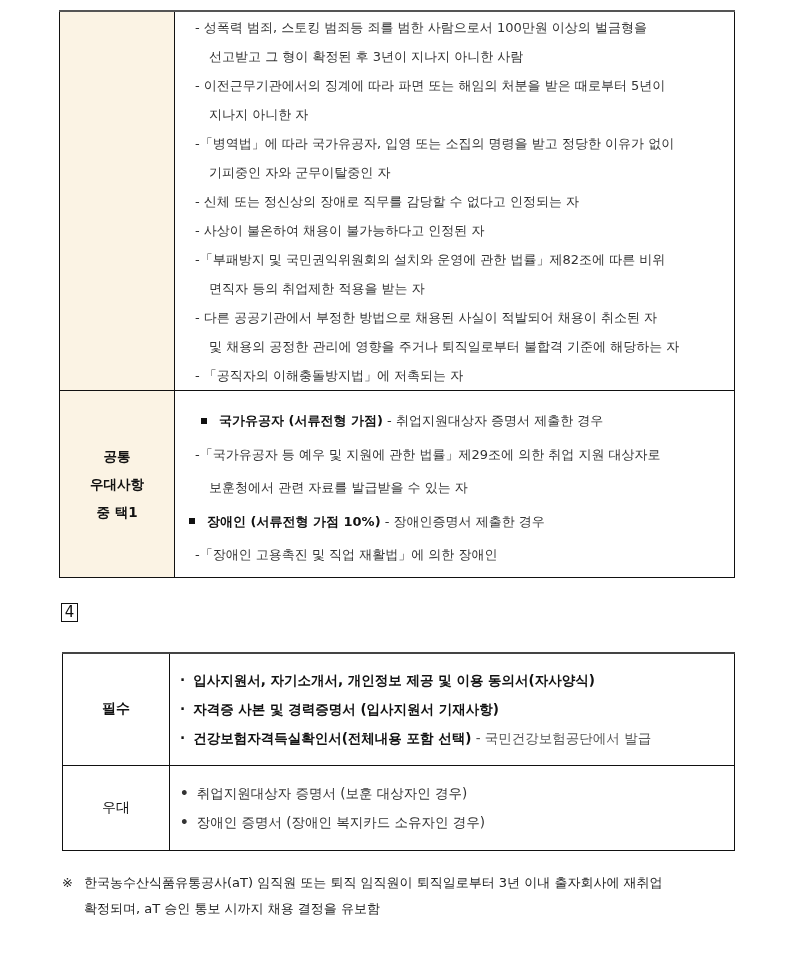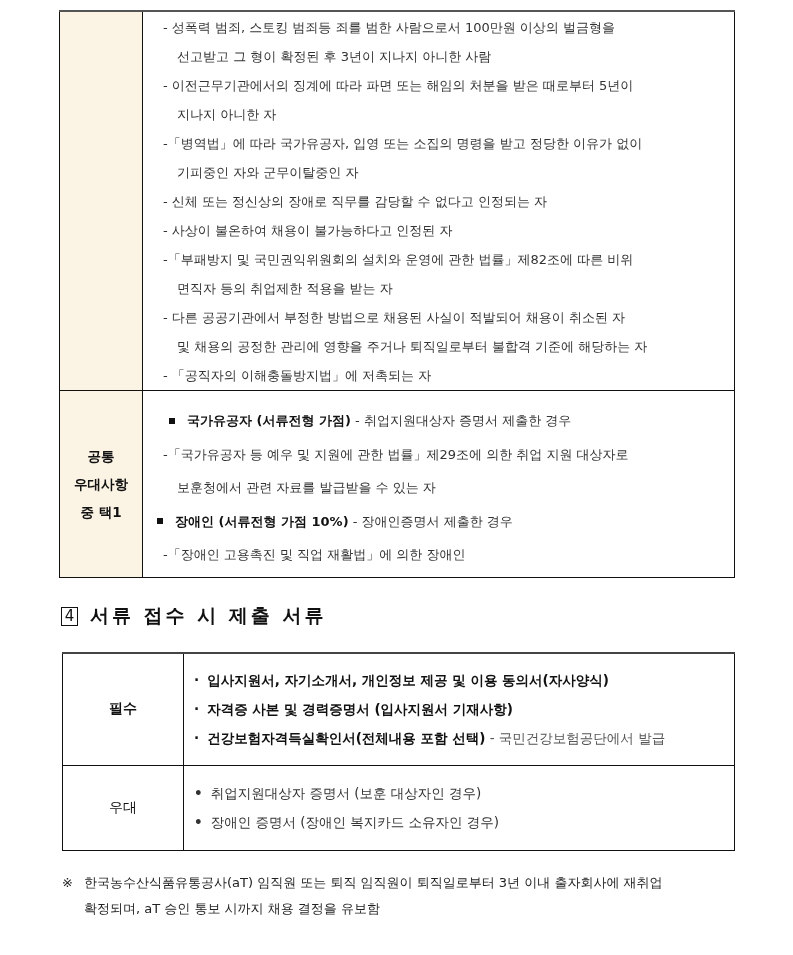--- a/index.html
+++ b/index.html
@@ -4,21 +4,21 @@
 <style>
   html, body { margin: 0; padding: 0; background: #ffffff; }
   body {
     width: 793px; height: 955px; position: relative; overflow: hidden;
     font-family: "DejaVu Sans", sans-serif; color: #222;
   }
   .t1 {
     position: absolute; left: 59px; top: 10px; width: 676px;
     border-collapse: collapse; table-layout: fixed;
   }
-  .t1 td { border: 1.5px solid #111; padding: 0; vertical-align: top; }
+  .t1 td { border: 1.5px solid #111; padding: 16px; vertical-align: top; }
   .t1 td.head {
     width: 82px; background: #fbf3e4; text-align: center; vertical-align: middle;
     font-weight: bold; font-size: 13.5px; line-height: 28px; color: #111;
   }
   .t1 tr.r1 td.head { border-top: 2px solid #555; }
   .t1 tr.r1 td.body { border-top: 2px solid #555; }
   .t1 tr.r1 { height: 376px; }
   .t1 tr.r2 { height: 187px; }
   .body { padding: 0 8px 0 20px !important; }
   .line {
@@ -42,21 +42,21 @@
   .sec-title .num {
     display: inline-block; width: 15px; height: 17px; border: 1.5px solid #111;
     font-size: 15px; line-height: 17px; text-align: center; margin-right: 12px;
     letter-spacing: 0; font-weight: normal;
   }
 
   .t2 {
     position: absolute; left: 62px; top: 652px; width: 673px;
     border-collapse: collapse; table-layout: fixed;
   }
-  .t2 td { border: 1.5px solid #111; padding: 16px; vertical-align: middle; }
+  .t2 td { border: 1.5px solid #111; padding: 9px; vertical-align: middle; }
   .t2 tr.r1 td { border-top: 2px solid #444; }
   .t2 td.head { width: 88px; text-align: center; font-size: 14px; color: #111; }
   .t2 tr.r1 { height: 112px; }
   .t2 tr.r2 { height: 85px; }
   .t2 td.head.bold { font-weight: bold; }
   .t2 .body { padding: 0 6px 0 10px !important; }
   .t2 .item { font-size: 13.5px; line-height: 29px; white-space: nowrap; color: #111; }
   .t2 .item.strong { font-weight: bold; }
   .t2 .item .bul { margin-right: 8px; font-weight: bold; }
   .t2 .item .rest { font-weight: normal; color: #555; }
@@ -109,21 +109,20 @@
         <span class="sq"></span><span>장애인 (서류전형 가점 10%)</span><span class="rest"> - 장애인증명서 제출한 경우</span>
       </div>
       <div class="line">-「장애인 고용촉진 및 직업 재활법」에 의한 장애인</div>
     </td>
   </tr>
 </tbody>
   </table>
 
 <div class="sec-title">
   <span class="num">4</span>
-  <span>서류 접수 시 제출 서류</span>
 </div>
 
 <table class="t2">
   <tbody>
       <tr class="r1">
     <td class="head bold">필수</td>
     <td class="body">
       <div class="item strong"><span class="bul">·</span><span>입사지원서, 자기소개서, 개인정보 제공 및 이용 동의서(자사양식)</span></div>
       <div class="item strong"><span class="bul">·</span><span>자격증 사본 및 경력증명서 (입사지원서 기재사항)</span></div>
       <div class="item strong"><span class="bul">·</span><span>건강보험자격득실확인서(전체내용 포함 선택)</span><span class="rest"> - 국민건강보험공단에서 발급</span></div>

